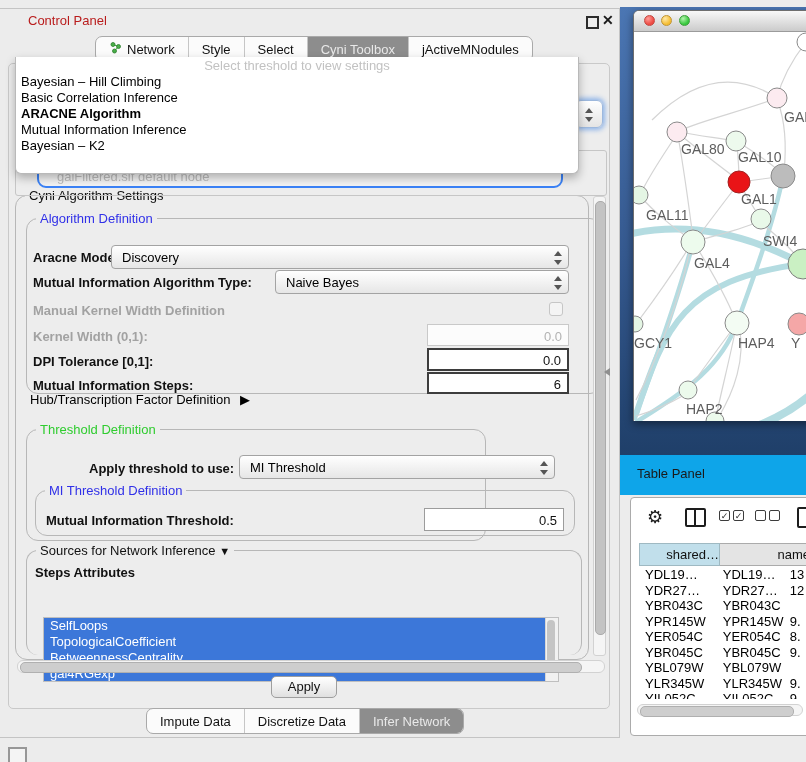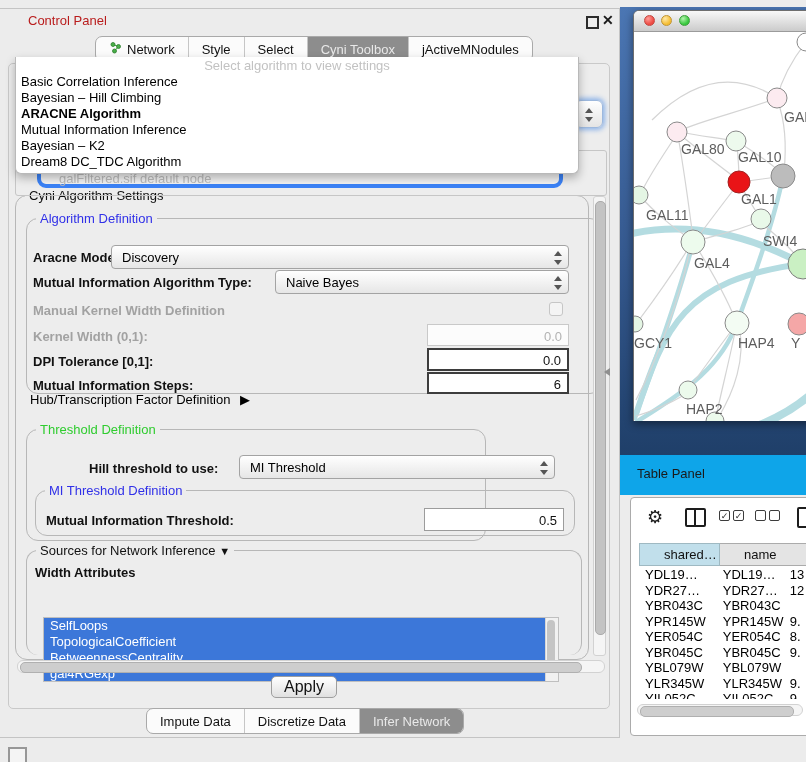--- a/index.html
+++ b/index.html
@@ -27,21 +27,21 @@
   #tabbar-bottom{left:146px;top:699px;}
 
   
   .panel-outer{position:absolute;left:8px;top:54px;width:602px;height:646px;
     box-sizing:border-box;border:1px solid #c9c9c9;border-radius:5px;background:#ededed;}
 
   
   .hidden-group{position:absolute;left:6px;top:86px;width:590px;height:44px;
     border:1px solid #c6c6c6;border-radius:3px;z-index:1;}
   .hidden-combo{position:absolute;left:28px;top:98px;width:526px;height:26px;box-sizing:border-box;
-    border:4px solid #3b82f6;border-radius:9px;background:#f3f3f3;color:#bcbcbc;
+    border:2px solid #3b82f6;border-radius:9px;background:#f3f3f3;color:#bcbcbc;
     padding:5px 0 0 18px;z-index:2;}
   .focus-combo{position:absolute;left:566px;top:36px;width:28px;height:28px;box-sizing:border-box;
     border:1px solid #9db8dd;border-radius:6px;background:linear-gradient(#ffffff,#e4e4e4);
     box-shadow:0 0 5px 2px #8fb4e8;z-index:2;}
 
   
   .dropdown-popup{position:absolute;left:15px;top:57px;width:562px;height:116px;
     background:#ffffff;border:1px solid #b9b9b9;border-top:none;border-radius:0 0 6px 6px;
     box-shadow:0 4px 10px rgba(0,0,0,.28);z-index:30;overflow:hidden;}
   .dd-placeholder{height:17px;line-height:17px;text-align:center;color:#c2c2c2;font-size:13px;}
@@ -77,21 +77,21 @@
   .list-vscroll{position:absolute;right:0;top:0;width:12px;height:100%;background:#f1f1f1;border-left:1px solid #d6d6d6;}
   .list-vscroll .thumb{position:absolute;left:1px;top:2px;width:8px;height:46px;background:#c4c4c4;border-radius:4px;}
 
   .vscroll{position:absolute;box-sizing:border-box;background:#f5f5f5;border:1px solid #d2d2d2;border-radius:3px;}
   .vscroll .thumb{position:absolute;left:1px;top:4px;width:9px;height:432px;background:#c3c3c3;border-radius:5px;border:1px solid #ababab;}
   .hscroll{position:absolute;box-sizing:border-box;background:#f5f5f5;border:1px solid #d2d2d2;border-radius:6px;}
   .hscroll .thumb{position:absolute;left:2px;top:1px;height:9px;background:#cecece;border-radius:5px;border:1px solid #b0b0b0;}
 
   .apply-btn{position:absolute;left:262px;top:612px;width:66px;height:22px;box-sizing:border-box;
     border:1px solid #9e9e9e;border-radius:5px;background:linear-gradient(#ffffff,#e0e0e0);
-    text-align:center;line-height:20px;font-size:16px;}
+    text-align:center;line-height:20px;font-size:13px;}
 
   .hub-row{position:absolute;left:14px;top:196px;font-size:13px;color:#000;}
   .hub-arrow{display:inline-block;margin-left:6px;font-size:13px;color:#000;}
 
   
   .splitter-arrow{position:absolute;left:604px;top:368px;width:0;height:0;
     border-top:4px solid transparent;border-bottom:4px solid transparent;border-right:6px solid #8f8f8f;}
   .float-icon{position:absolute;left:8px;top:747px;width:15px;height:18px;border:2px solid #979797;background:#f4f4f4;}
 
   
@@ -114,21 +114,21 @@
     background:#fff;border:1px solid #ababab;border-radius:4px;}
   .tw-toolbar{position:absolute;left:0;top:8px;width:100%;height:26px;}
   .gear{position:absolute;left:16px;top:0;font-size:18px;color:#1d1d1d;}
   .split-ic{position:absolute;left:54px;top:2px;width:17px;height:15px;border:2px solid #1d1d1d;border-radius:2px;}
   .split-ic:after{content:"";position:absolute;left:7px;top:0;width:2px;height:15px;background:#1d1d1d;}
   .cb{position:absolute;top:4px;width:11px;height:11px;border:1.5px solid #3c3c3c;border-radius:2px;
     font-size:9px;line-height:10px;text-align:center;color:#2a2a2a;background:#fff;box-sizing:border-box;}
   .doc-ic{position:absolute;left:166px;top:1px;width:14px;height:17px;border:2px solid #1d1d1d;border-radius:2px;background:#fff;}
   .tw-header{position:absolute;left:8px;top:45px;display:flex;height:23px;}
   .th{box-sizing:border-box;border:1px solid #9fb9c2;border-left:none;background:#c1dfeb;
-    text-align:left;font-size:13px;padding-top:3px;color:#111;padding-left:24px;}
+    text-align:right;font-size:13px;padding-top:3px;color:#111;}
   .th:first-child{border-left:1px solid #9fb9c2;}
   .th.gray{background:#e4e4e4;border-color:#ababab;}
   .tw-rows{position:absolute;left:8px;top:69px;width:192px;height:132px;overflow:hidden;}
   .tr{display:flex;height:15.5px;line-height:15.5px;}
   .td{box-sizing:border-box;font-size:13px;color:#000;overflow:hidden;white-space:nowrap;}
   .tw-hscroll{left:6px;top:206px;width:166px;height:12px;}
 
   svg text{font-family:"Liberation Sans",sans-serif;}
 </style>
 </head>
@@ -222,21 +222,21 @@
       </div>
 
       <div class="hub-row">
         <span>Hub/Transcription Factor Definition</span>
         <span class="hub-arrow">▶</span>
       </div>
 
       <div class="groupbox" style="left:10px;top:233px;width:460px;height:112px;">
         <span class="gb-title green">Threshold Definition</span>
 
-        <span class="lbl" style="left:62px;top:31px;">Hill threshold to use:</span>
+        <span class="lbl" style="left:62px;top:31px;">Apply threshold to use:</span>
         <div class="combo" style="left:212px;top:25px;width:316px;">
           <span>MI Threshold</span>
           <span class="arrows">
               <i class="up"></i>
               <i class="dn"></i>
             </span>
         </div>
 
         <div class="groupbox" style="left:8px;top:60px;width:540px;height:46px;">
           <span class="gb-title blue">MI Threshold Definition</span>
@@ -245,21 +245,21 @@
             <span>0.5</span>
           </div>
         </div>
       </div>
 
       <div class="groupbox" style="left:10px;top:354px;width:556px;height:105px;border-bottom:none;">
         <span class="gb-title">
           <span>Sources for Network Inference</span>
           <span style="font-size:11px;">▼</span>
         </span>
-        <span class="lbl" style="left:8px;top:14px;">Width Attributes</span>
+        <span class="lbl" style="left:8px;top:14px;">Steps Attributes</span>
         <div class="attr-list" style="left:16px;top:37px;width:516px;height:65px;margin-top:29px;">
           <div id="attr-items">
               <div class="attr-item">SelfLoops</div>
               <div class="attr-item">TopologicalCoefficient</div>
               <div class="attr-item">BetweennessCentrality</div>
               <div class="attr-item">gal4RGexp</div>
             </div>
           <div class="list-vscroll">
               <div class="thumb"></div>
             </div>
@@ -286,28 +286,27 @@
     <div class="tab">
         <span>Discretize Data</span>
       </div>
     <div class="tab sel">
         <span>Infer Network</span>
       </div>
   </div>
 </div>
 
 <div class="dropdown-popup">
-  <div class="dd-placeholder">Select algorithm to view settings</div>
+  <div class="dd-placeholder">Select threshold to view settings</div>
   <div id="dd-items">
+      <div class="dd-item">Bayesian – Hill Climbing</div>
       <div class="dd-item">Basic Correlation Inference</div>
-      <div class="dd-item">Bayesian – Hill Climbing</div>
       <div class="dd-item sel">ARACNE Algorithm</div>
       <div class="dd-item">Mutual Information Inference</div>
       <div class="dd-item">Bayesian – K2</div>
-      <div class="dd-item">Dream8 DC_TDC Algorithm</div>
     </div>
 </div>
 
 <div class="splitter-arrow"></div>
 <div class="float-icon"></div>
 
 <div id="desktop">
   <div id="net-window">
     <div class="net-titlebar">
       <span class="tl red"></span>

